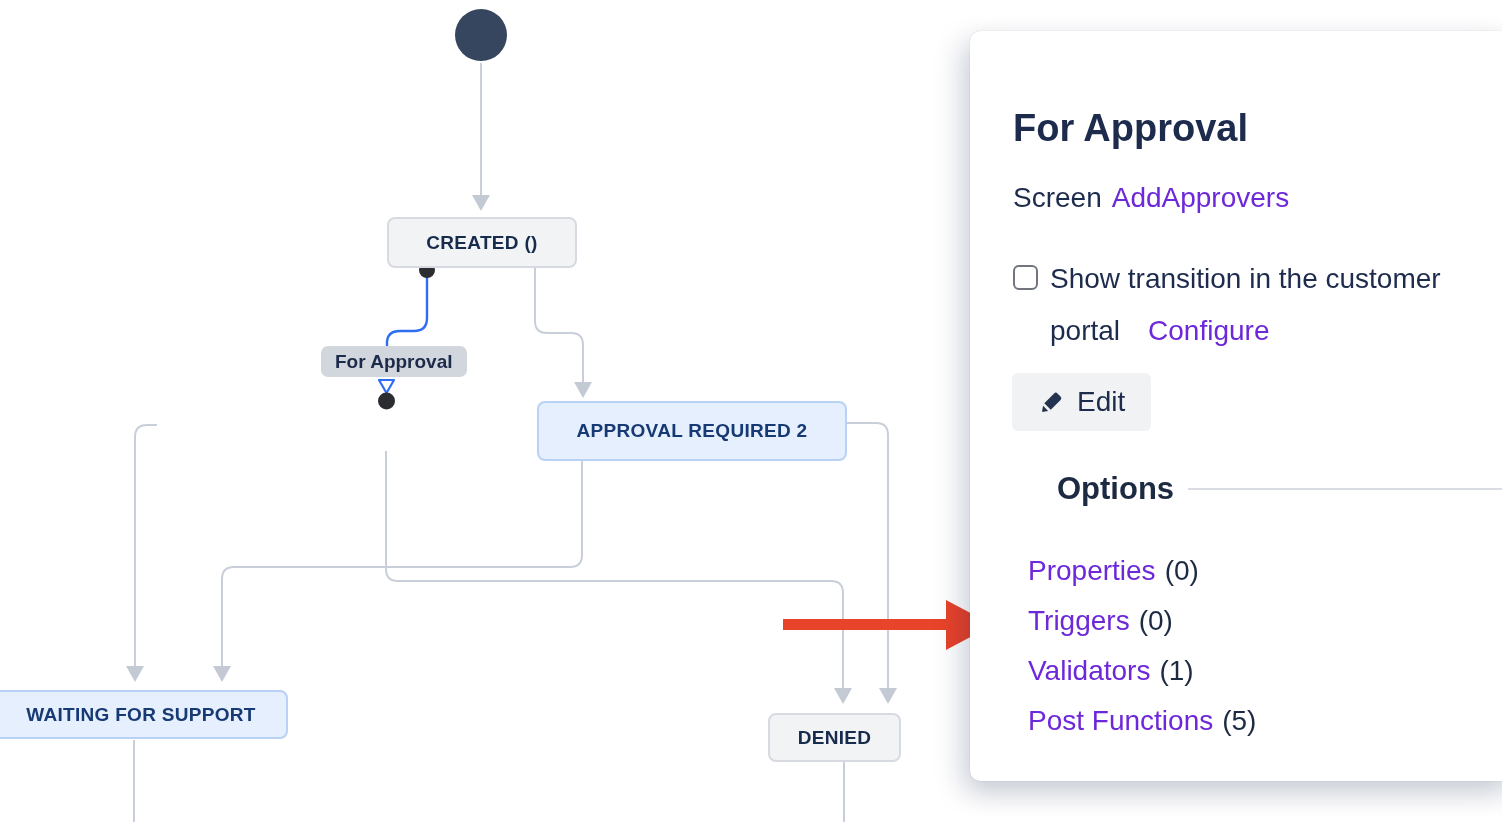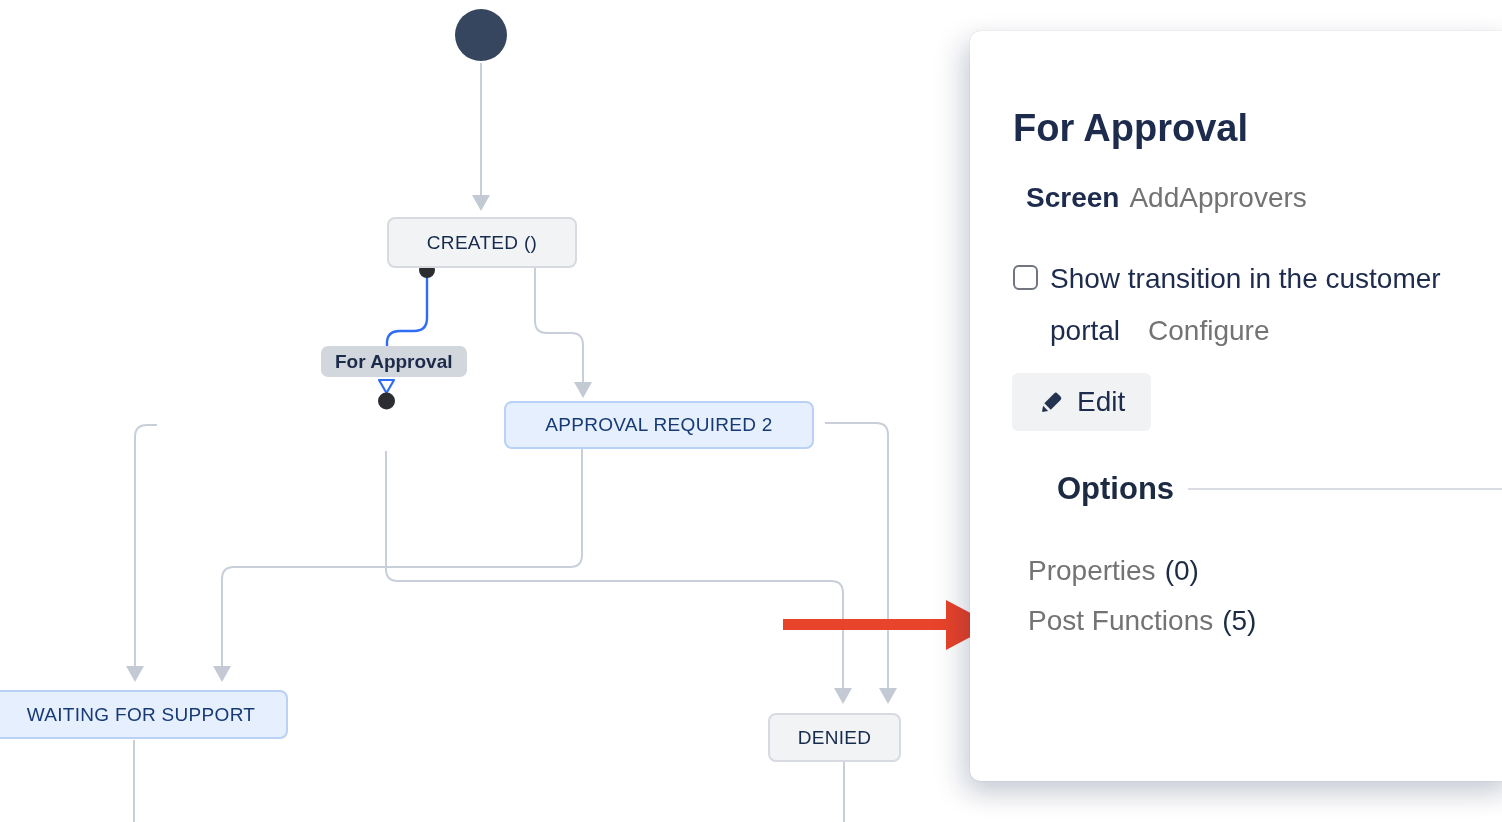--- a/index.html
+++ b/index.html
@@ -13,21 +13,21 @@
   .edge-blue{fill:none;stroke:#2f6ef2;stroke-width:2.4px;}
   .ah{fill:#c4cad4;stroke:none;}
   .ah-blue{fill:#ffffff;stroke:#2f6ef2;stroke-width:2.2px;stroke-linejoin:round;}
   .dot{fill:#2b2d31;stroke:none;}
   .start-node{
     position:absolute;left:455px;top:9px;width:52px;height:52px;border-radius:50%;
     background:#36465f;
   }
   .status{
     position:absolute;display:flex;align-items:center;justify-content:center;
-    border-radius:8px;font-weight:normal;font-size:19px;letter-spacing:.3px;
+    border-radius:8px;font-weight:bold;font-size:19px;letter-spacing:.3px;
     white-space:nowrap;box-sizing:border-box;border:2px solid transparent;
   }
   .status.gray{background:#f2f3f5;border-color:#d7dae0;color:#172b4d;}
   .status.blue{background:#e5effd;border-color:#b8d1f5;color:#173a75;}
   .transition-label{
     position:absolute;left:321px;top:346px;height:31px;padding:0 14px;
     display:flex;align-items:center;background:#d2d6dd;border-radius:7px;
     color:#1c2b4a;font-weight:bold;font-size:19px;white-space:nowrap;
   }
   .red-arrow{position:absolute;left:780px;top:598px;width:216px;height:54px;}
@@ -37,22 +37,22 @@
     background:#ffffff;border-radius:10px;
     box-shadow:0 0 1px rgba(9,30,66,.25), -10px 10px 30px rgba(9,30,66,.13), 0 12px 26px rgba(9,30,66,.12);
   }
   .panel-title{
     position:absolute;left:43px;top:74px;margin:0;
     font-size:38px;line-height:46px;font-weight:600;color:#1d2b4d;white-space:nowrap;
   }
   .screen-row{
     position:absolute;left:43px;top:150px;font-size:28px;line-height:34px;color:#1d2b4d;white-space:nowrap;
   }
-  .screen-row .lbl{font-weight:bold;margin-right:10px;margin-left:13px;}
-  a.blue-link{color:#737373;text-decoration:none;cursor:pointer;}
+  .screen-row .lbl{font-weight:normal;margin-right:10px;}
+  a.blue-link{color:#6d28d9;text-decoration:none;cursor:pointer;}
   .checkbox-row{position:absolute;left:43px;top:222px;display:flex;align-items:flex-start;}
   .checkbox{
     appearance:none;-webkit-appearance:none;margin:12px 0 0 0;flex:none;
     width:25px;height:25px;border:2px solid #70757e;border-radius:6px;background:#fff;
     box-sizing:border-box;cursor:pointer;
   }
   .checkbox-text{margin-left:12px;width:458px;font-size:28px;line-height:52px;color:#1d2b4d;}
   .checkbox-text .cfg{margin-left:28px;}
   .edit-row{position:absolute;left:42px;top:342px;display:flex;align-items:center;}
   .edit-btn{
@@ -115,21 +115,21 @@
     </g>
   </svg>
 
   <div class="start-node"></div>
 
   <div class="status gray" style="left:387px;top:217px;width:190px;height:51px">
     <span>CREATED ()</span>
   </div>
 
 
-  <div class="status blue" style="left:504px;top:401px;width:310px;height:48px">
+  <div class="status blue" style="left:537px;top:401px;width:310px;height:60px">
     <span>APPROVAL REQUIRED 2</span>
   </div>
 
   <div class="status blue" style="left:-6px;top:690px;width:294px;height:49px">
     <span>WAITING FOR SUPPORT</span>
   </div>
 
   <div class="status gray" style="left:768px;top:713px;width:133px;height:49px">
     <span>DENIED</span>
   </div>
@@ -171,18 +171,24 @@
     <div class="options-head">
       <span class="txt">Options</span>
       <span class="rule"></span>
     </div>
 
     <ul class="options-list">
       <li>
         <a class="blue-link">Properties</a><span class="cnt">(0)</span>
       </li>
       <li>
+        <a class="blue-link">Triggers</a><span class="cnt">(0)</span>
+      </li>
+      <li>
+        <a class="blue-link">Validators</a><span class="cnt">(1)</span>
+      </li>
+      <li>
         <a class="blue-link">Post Functions</a><span class="cnt">(5)</span>
       </li>
     </ul>
   </aside>
 
 </div>
 
 </body></html>

